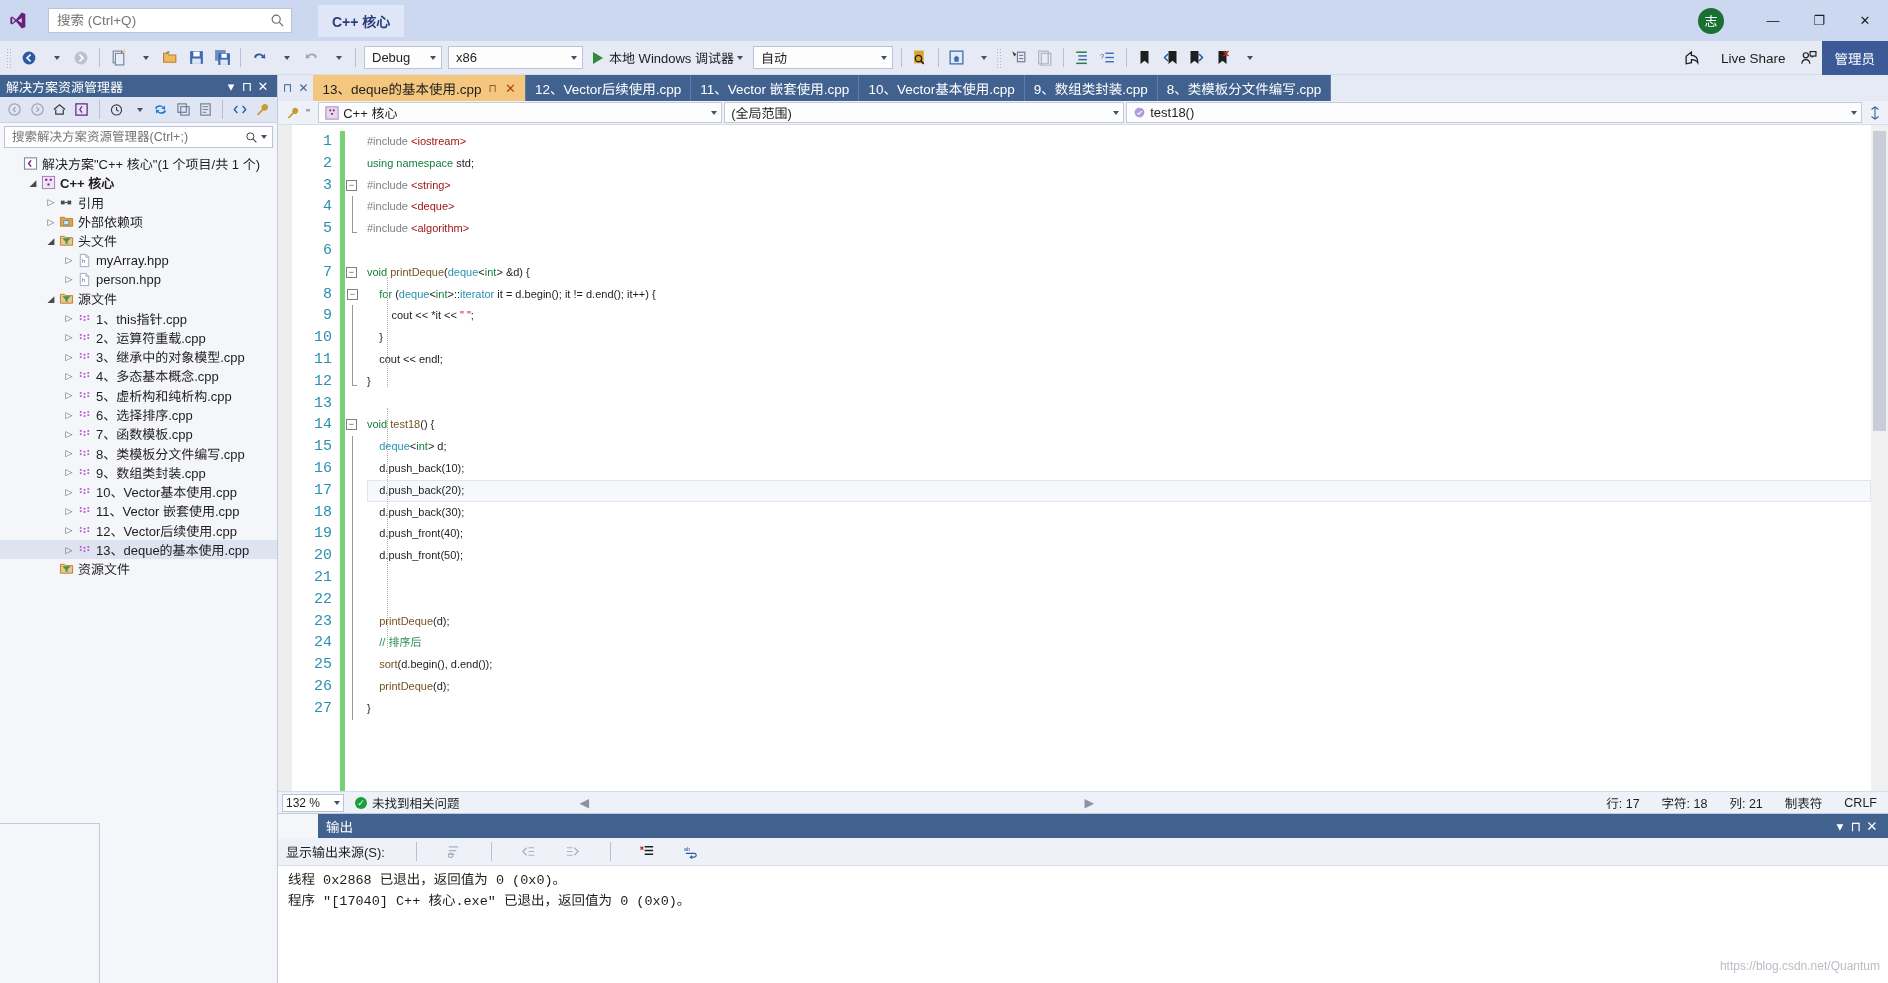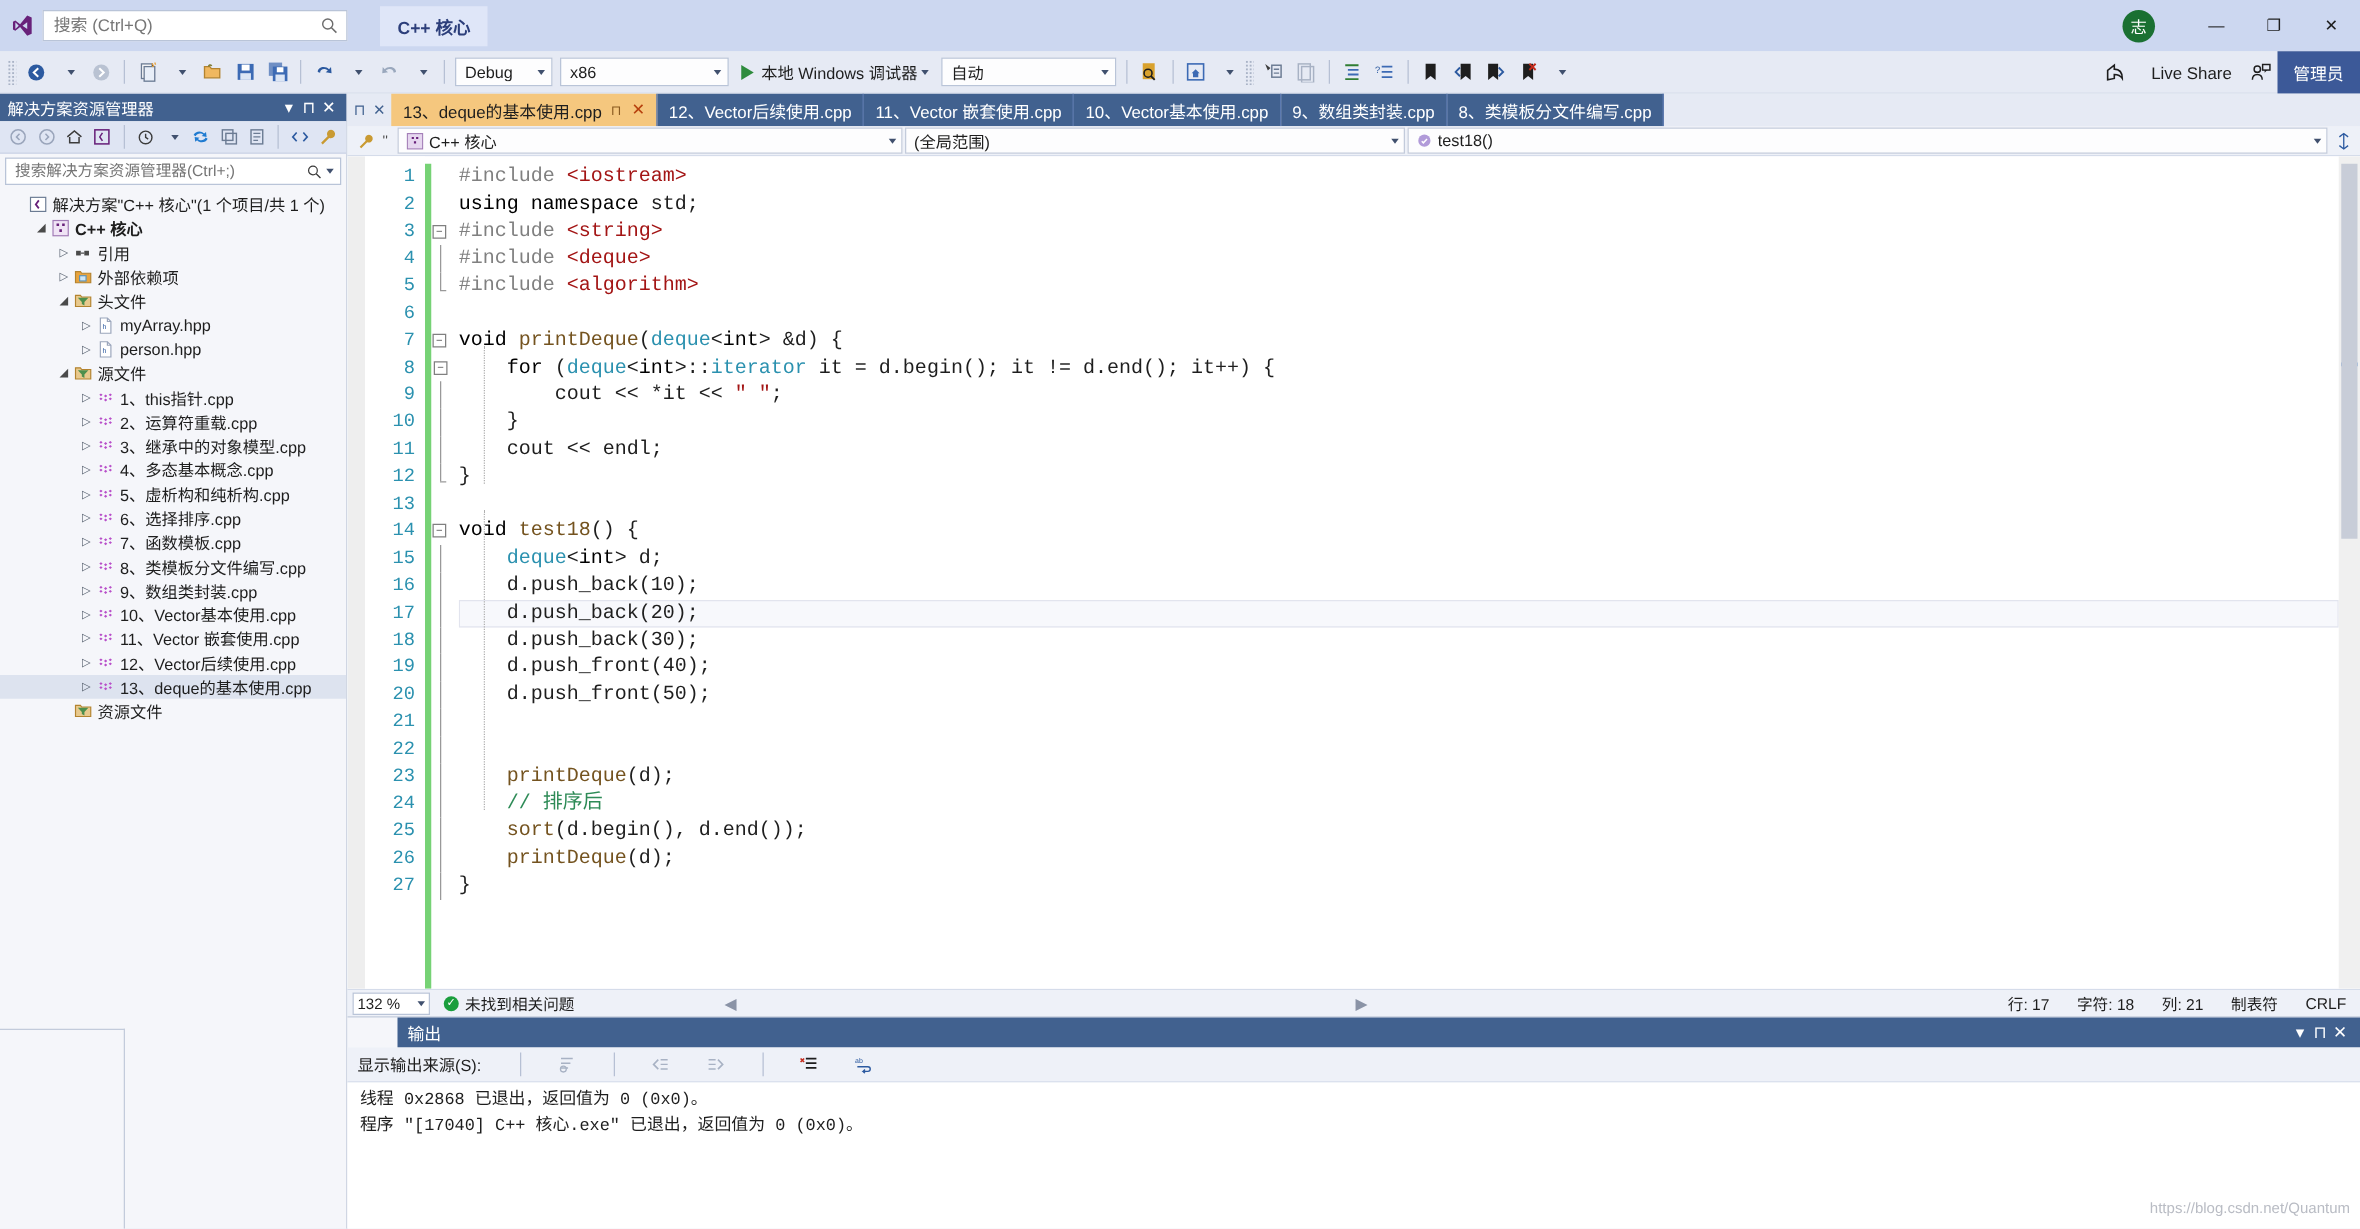--- a/index.html
+++ b/index.html
@@ -20,21 +20,21 @@
     display: flex; align-items: center; position: relative;
   }
   .vs-logo { width: 34px; height: 41px; display: flex; align-items: center; justify-content: center; }
   .vs-logo svg { width: 19px; height: 19px; }
   .menu { display: flex; align-items: center; height: 41px; }
   .menu-item {
     padding: 0 11px; height: 41px; line-height: 41px;
     font-size: 14.5px; color: #1e1e1e; white-space: nowrap; cursor: default;
   }
   .search-box {
-    width: 244px; height: 25px;
+    margin-left: 14px; width: 244px; height: 25px;
     background: #ffffff; border: 1px solid #b9c4d8;
     display: flex; align-items: center; padding: 0 6px;
   }
   .search-box input {
     border: none; outline: none; flex: 1; font-size: 13.5px;
     color: #555; background: transparent;
     font-family: "Liberation Sans", sans-serif;
   }
   .search-box input::placeholder { color: #767676; }
   .search-ico { width: 15px; height: 15px; opacity: .75; }
@@ -129,27 +129,27 @@
   .gutter-sel { width: 14px; background: #eeeeee; }
   .gutter-num {
     width: 48px; background: #ffffff; text-align: right; padding-right: 8px;
     font-family: "Liberation Mono", "DejaVu Sans Mono", monospace;
     font-size: 15px; color: #2b91af; padding-top: 6px; line-height: 21.8px;
   }
   .changebar { width: 5px; background: #76d275; margin-top: 6px; }
   .fold { width: 16px; position: relative; padding-top: 6px; }
   .codetext {
     flex: 1; padding-top: 6px; padding-left: 6px;
-    font-family: Liberation Mono, monospace;
-    font-size: 16px; line-height: 21.8px; white-space: pre; color: #1e1e1e;
+    font-family: Liberation Sans, sans-serif;
+    font-size: 11px; line-height: 21.8px; white-space: pre; color: #1e1e1e;
     position: relative;
   }
   .ln { height: 21.8px; position: relative; }
   .ln.cur { background: #f7f8fc; box-shadow: inset 0 0 0 1px #e2e4ee; }
-  .kw { color: #000000; }
+  .kw { color: #15803d; }
   .ty { color: #2b91af; }
   .str { color: #a31515; }
   .pp  { color: #808080; }
   .hdr { color: #a31515; }
   .fn  { color: #74531f; }
   .cmt { color: #2e8b57; }
   .num { color: #1e1e1e; }
   .fnbox {
     position: absolute; left: 2px; width: 11px; height: 11px;
     border: 1px solid #808080; background: #fff; font-size: 9px; line-height: 9px;

